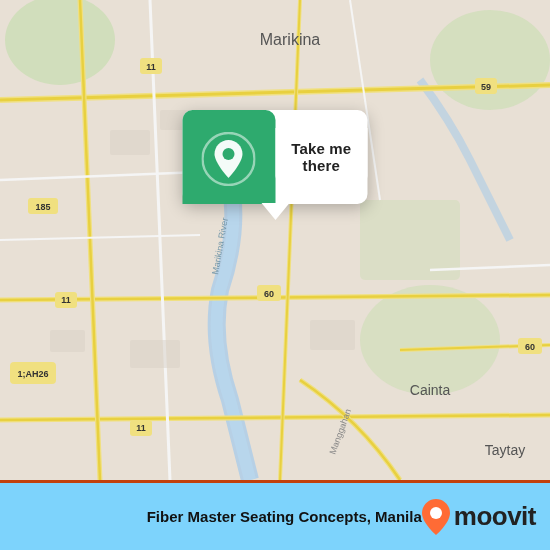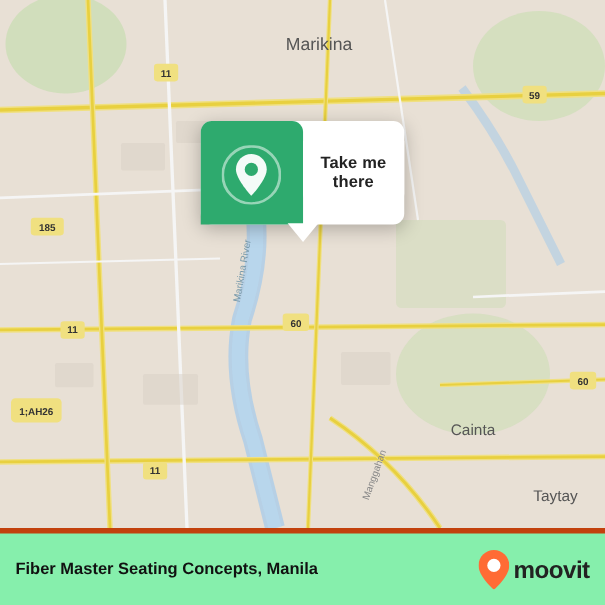--- a/index.html
+++ b/index.html
@@ -84,28 +84,29 @@
       border-left: 14px solid transparent;
       border-right: 14px solid transparent;
       border-top: 17px solid white;
       z-index: 11;
     }
 
     
     #bottom-bar {
       width: 550px;
       height: 70px;
-      background: #86efac;
+      background: #7dd3fc;
       position: absolute;
       bottom: 0;
       left: 0;
       display: flex;
       align-items: center;
       padding: 0 14px;
-      border-top: 5px solid #c2410c;
+      border-top: 3px solid #c2410c;
+      text-align: right;
     }
 
     #place-name {
       font-size: 15px;
       font-weight: 600;
       color: #111;
       flex: 1;
     }
 
     #moovit-logo {
@@ -114,21 +115,21 @@
       gap: 4px;
       flex-shrink: 0;
     }
 
     #moovit-pin {
       width: 28px;
       height: 36px;
     }
 
     #moovit-text {
-      font-size: 22px;
+      font-size: 26px;
       font-weight: 700;
       color: #222;
       letter-spacing: -0.5px;
     }
   </style>
 </head>
 <body>
 
 <div id="map-container">
 

